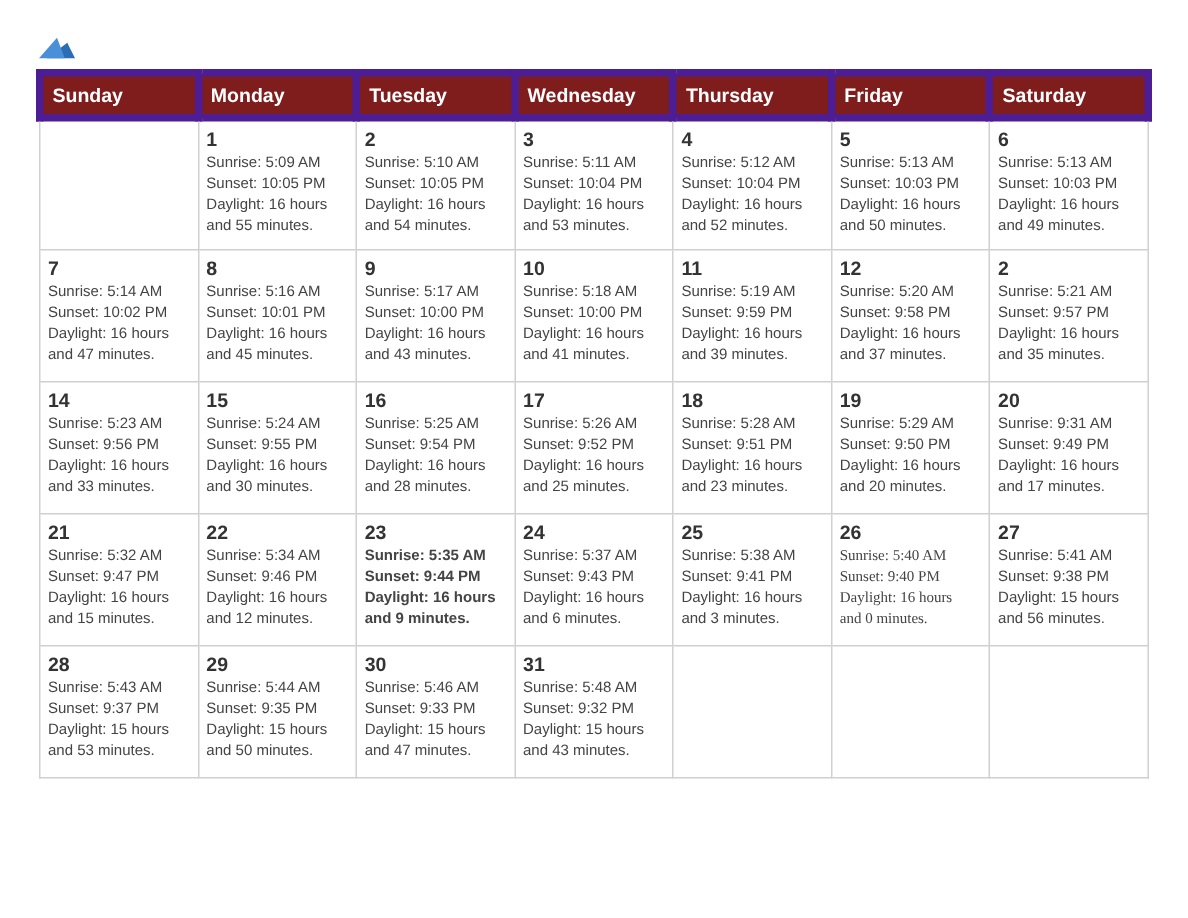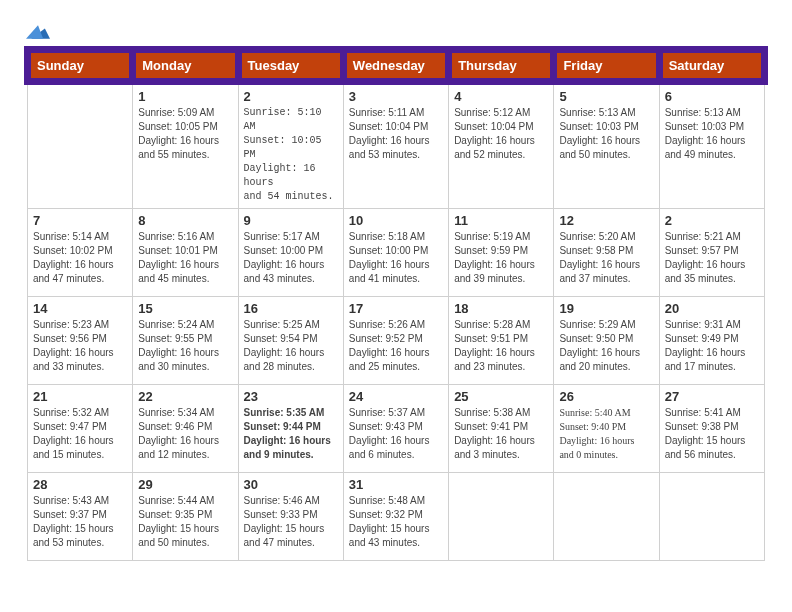--- a/index.html
+++ b/index.html
@@ -49,27 +49,27 @@
     .calendar-subtitle {
       font-size: 15px;
       color: #555;
     }
     .calendar {
       width: 100%;
       border-collapse: collapse;
       margin-top: 4px;
     }
     .calendar th {
-      background-color: #c2410c;
+      background-color: #7f1d1d;
       color: #fff;
       font-size: 13px;
       font-weight: bold;
       padding: 5px 6px;
       text-align: left;
-      border: 7px solid #4c1d95;
+      border: 5px solid #4c1d95;
     }
     .calendar td {
       vertical-align: top;
       border: 1px solid #d0d0d0;
       padding: 4px 5px;
       width: calc(100% / 7);
       min-height: 80px;
       font-size: 11px;
       color: #333;
     }
@@ -130,21 +130,21 @@
         <td class="empty-cell"></td>
         <td>
           <div class="day-number">1</div>
           <div class="day-info" style="white-space: pre-line;">Sunrise: 5:09 AM
 Sunset: 10:05 PM
 Daylight: 16 hours
 and 55 minutes.</div>
         </td>
         <td>
           <div class="day-number">2</div>
-          <div class="day-info" style="white-space: pre-line; font-family: Liberation Mono, monospace;">Sunrise: 5:10 AM
+          <div class="day-info" style="white-space: pre-line;">Sunrise: 5:10 AM
 Sunset: 10:05 PM
 Daylight: 16 hours
 and 54 minutes.</div>
         </td>
         <td>
           <div class="day-number">3</div>
           <div class="day-info" style="white-space: pre-line;">Sunrise: 5:11 AM
 Sunset: 10:04 PM
 Daylight: 16 hours
 and 53 minutes.</div>

